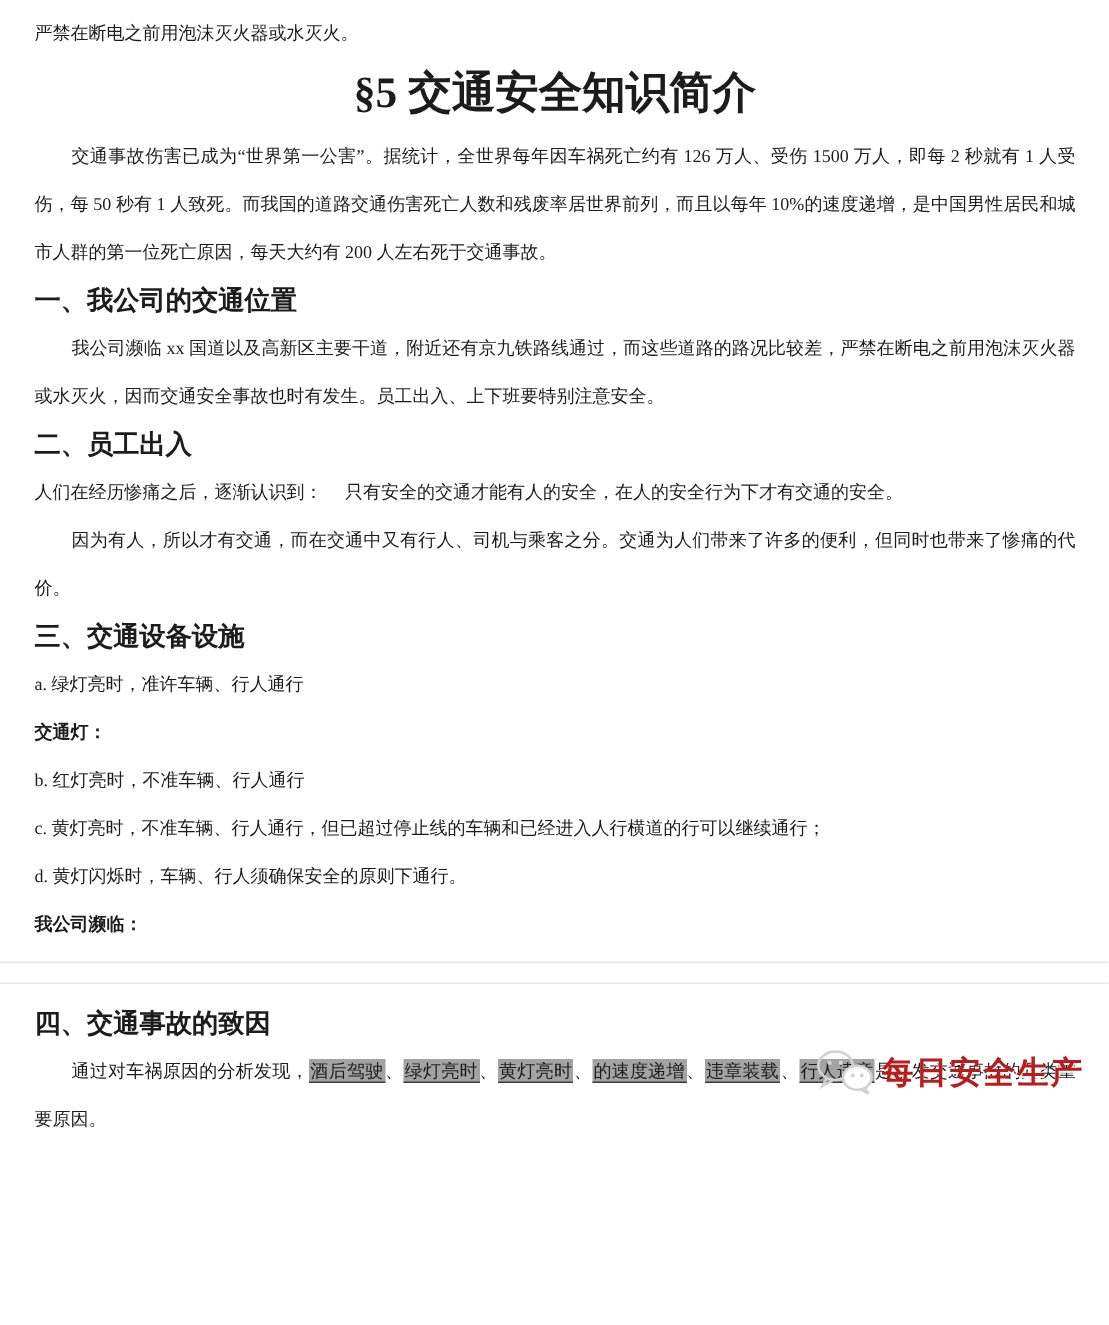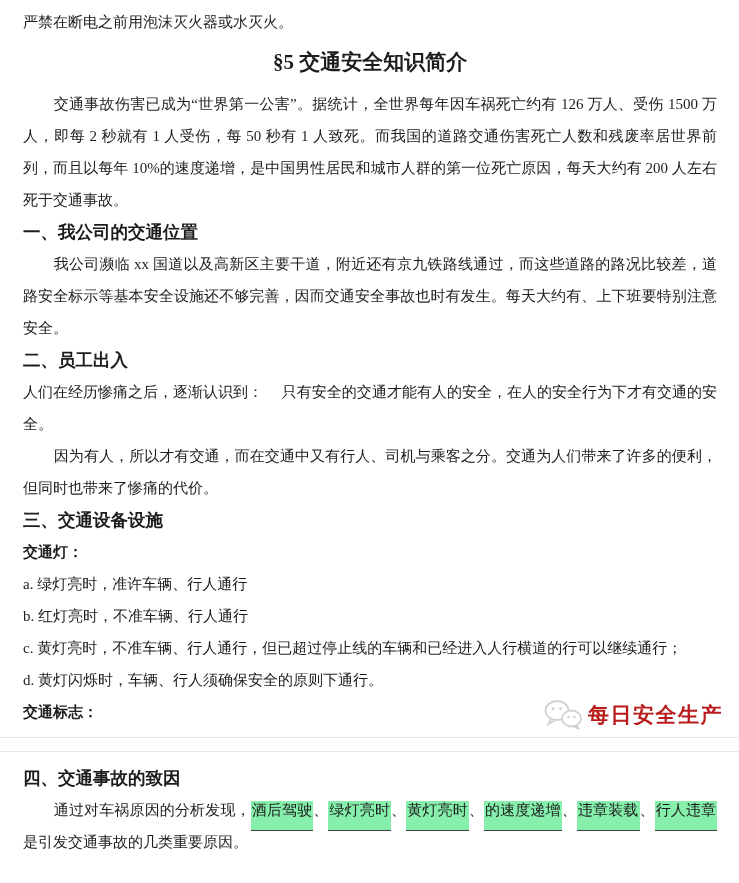--- a/index.html
+++ b/index.html
@@ -9,46 +9,46 @@
     background: #ffffff;
     overflow: hidden;
     position: relative;
     font-family: "Liberation Serif", "DejaVu Serif", serif;
     color: #1c1c1c;
   }
   .doc {
     padding: 6px 22px 0 23px;
   }
   .para {
-    font-size: 15px;
+    font-size: 12px;
     line-height: 32px;
     margin: 0;
     text-align: justify;
     word-break: break-all;
   }
   .indent { text-indent: 2.05em; font-family: Liberation Serif, serif; }
   .heading {
     font-size: 17.5px;
     line-height: 32px;
     margin: 0;
     font-weight: bold;
     font-family: Liberation Serif, serif;
   }
   .title {
-    font-size: 21px;
+    font-size: 29px;
     line-height: 36px;
     margin: 6px 0 8px 0;
     text-align: center;
     font-weight: bold;
   }
   .bold { font-weight: bold; }
   .hl {
-    background: #86efac;
+    background: #a3a3a3;
     border-bottom: 1.5px solid #3f3f3f;
-    padding: 1px 1px 12px 1px;
+    padding: 1px 1px 0 1px;
   }
   .seam {
     height: 13px;
     border-top: 1px solid #e7e7e7;
     border-bottom: 1px solid #e7e7e7;
     margin: 9px -22px 10px -23px;
   }
   .watermark {
     position: absolute;
     top: 699px;
@@ -70,33 +70,33 @@
 
 <div class="doc">
 
   <p class="para">严禁在断电之前用泡沫灭火器或水灭火。</p>
 
   <h1 class="title">§5 交通安全知识简介</h1>
 
   <p class="para indent">交通事故伤害已成为“世界第一公害”。据统计，全世界每年因车祸死亡约有 126 万人、受伤 1500 万人，即每 2 秒就有 1 人受伤，每 50 秒有 1 人致死。而我国的道路交通伤害死亡人数和残废率居世界前列，而且以每年 10%的速度递增，是中国男性居民和城市人群的第一位死亡原因，每天大约有 200 人左右死于交通事故。</p>
 
   <h2 class="heading">一、我公司的交通位置</h2>
-  <p class="para indent">我公司濒临 xx 国道以及高新区主要干道，附近还有京九铁路线通过，而这些道路的路况比较差，道路安全标示等基本安全设施还不够完善，因而交通安全事故也时有发生。每天大约有、上下班要特别注意安全。</p>
+  <p class="para indent">我公司濒临 xx 国道以及高新区主要干道，附近还有京九铁路线通过，而这些道路的路况比较差，严禁在断电之前用泡沫灭火器或水灭火，因而交通安全事故也时有发生。员工出入、上下班要特别注意安全。</p>
 
   <h2 class="heading">二、员工出入</h2>
   <p class="para">人们在经历惨痛之后，逐渐认识到：　 只有安全的交通才能有人的安全，在人的安全行为下才有交通的安全。</p>
   <p class="para indent">因为有人，所以才有交通，而在交通中又有行人、司机与乘客之分。交通为人们带来了许多的便利，但同时也带来了惨痛的代价。</p>
 
   <h2 class="heading">三、交通设备设施</h2>
+  <p class="para">a. 绿灯亮时，准许车辆、行人通行</p>
   <p class="para bold">交通灯：</p>
-  <p class="para">a. 绿灯亮时，准许车辆、行人通行</p>
   <p class="para">b. 红灯亮时，不准车辆、行人通行</p>
   <p class="para">c. 黄灯亮时，不准车辆、行人通行，但已超过停止线的车辆和已经进入人行横道的行可以继续通行；</p>
   <p class="para">d. 黄灯闪烁时，车辆、行人须确保安全的原则下通行。</p>
-  <p class="para bold">交通标志：</p>
+  <p class="para bold">我公司濒临：</p>
 
   <div class="seam"></div>
 
   <h2 class="heading">四、交通事故的致因</h2>
   <p class="para indent"><span>通过对车祸原因的分析发现，</span><span class="hl">酒后驾驶</span><span>、</span><span class="hl">绿灯亮时</span><span>、</span><span class="hl">黄灯亮时</span><span>、</span><span class="hl">的速度递增</span><span>、</span><span class="hl">违章装载</span><span>、</span><span class="hl">行人违章</span><span>是引发交通事故的几类重要原因。</span></p>
 
 </div>
 
 <div class="watermark">
   <span>

